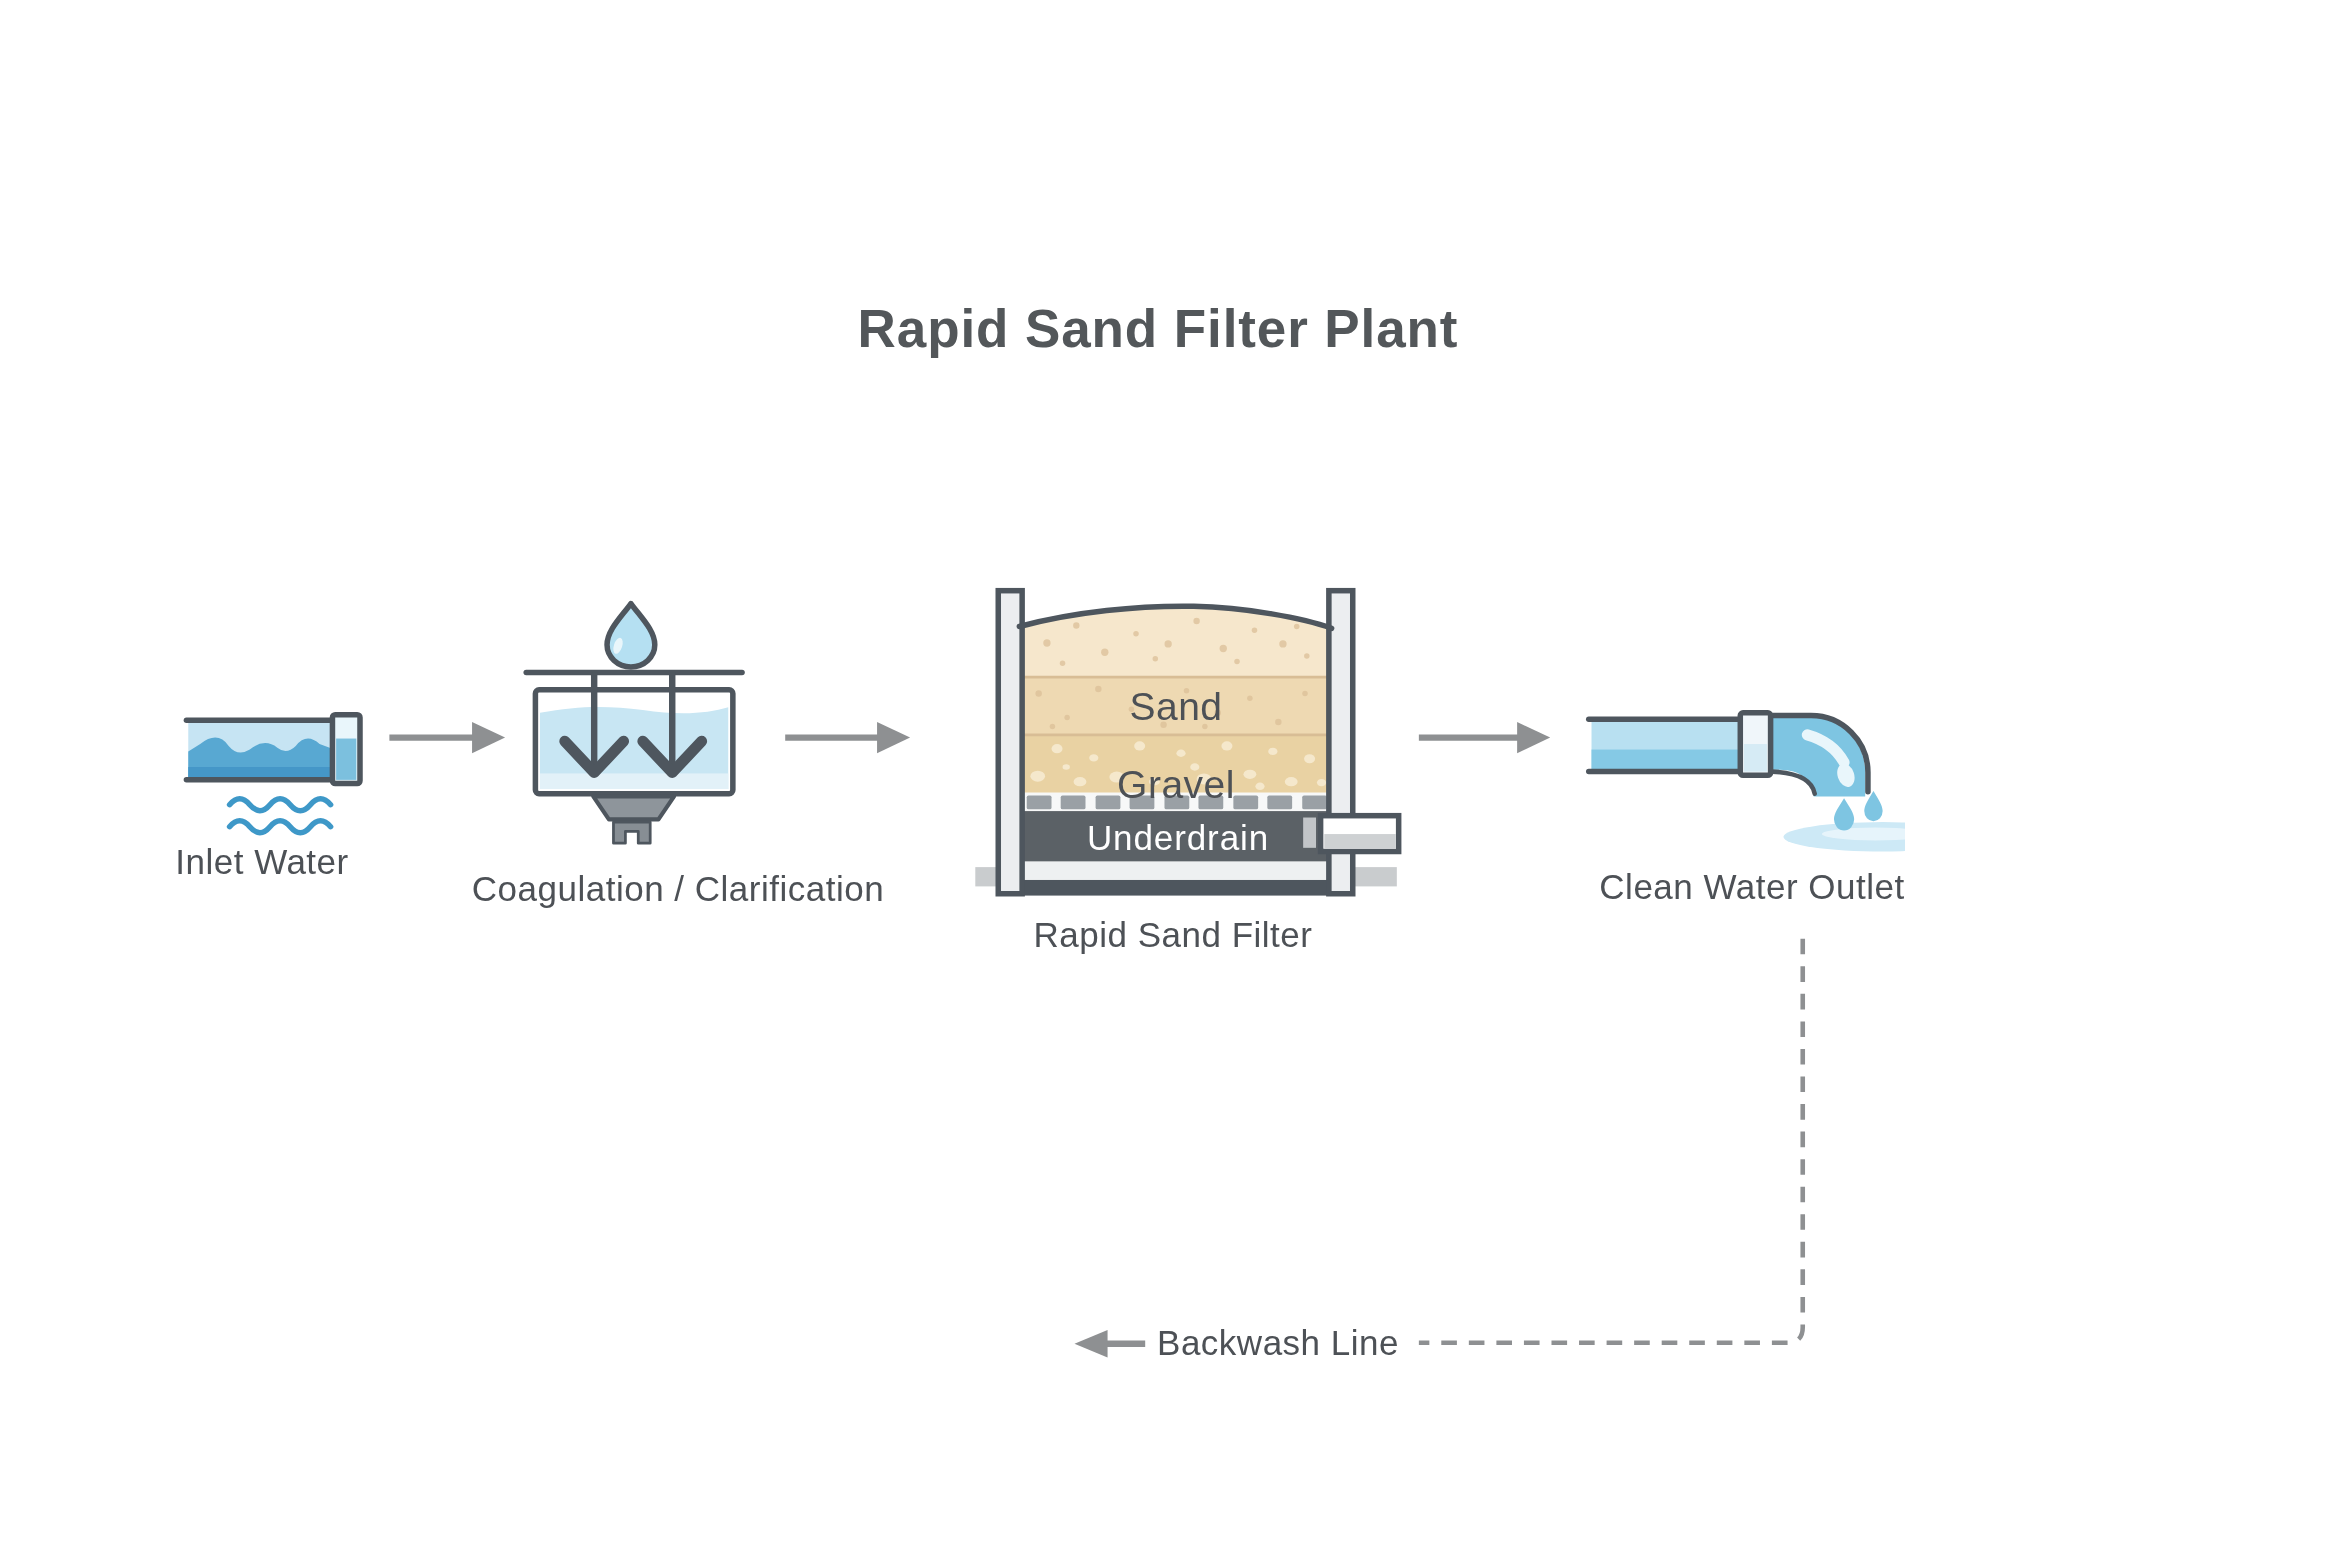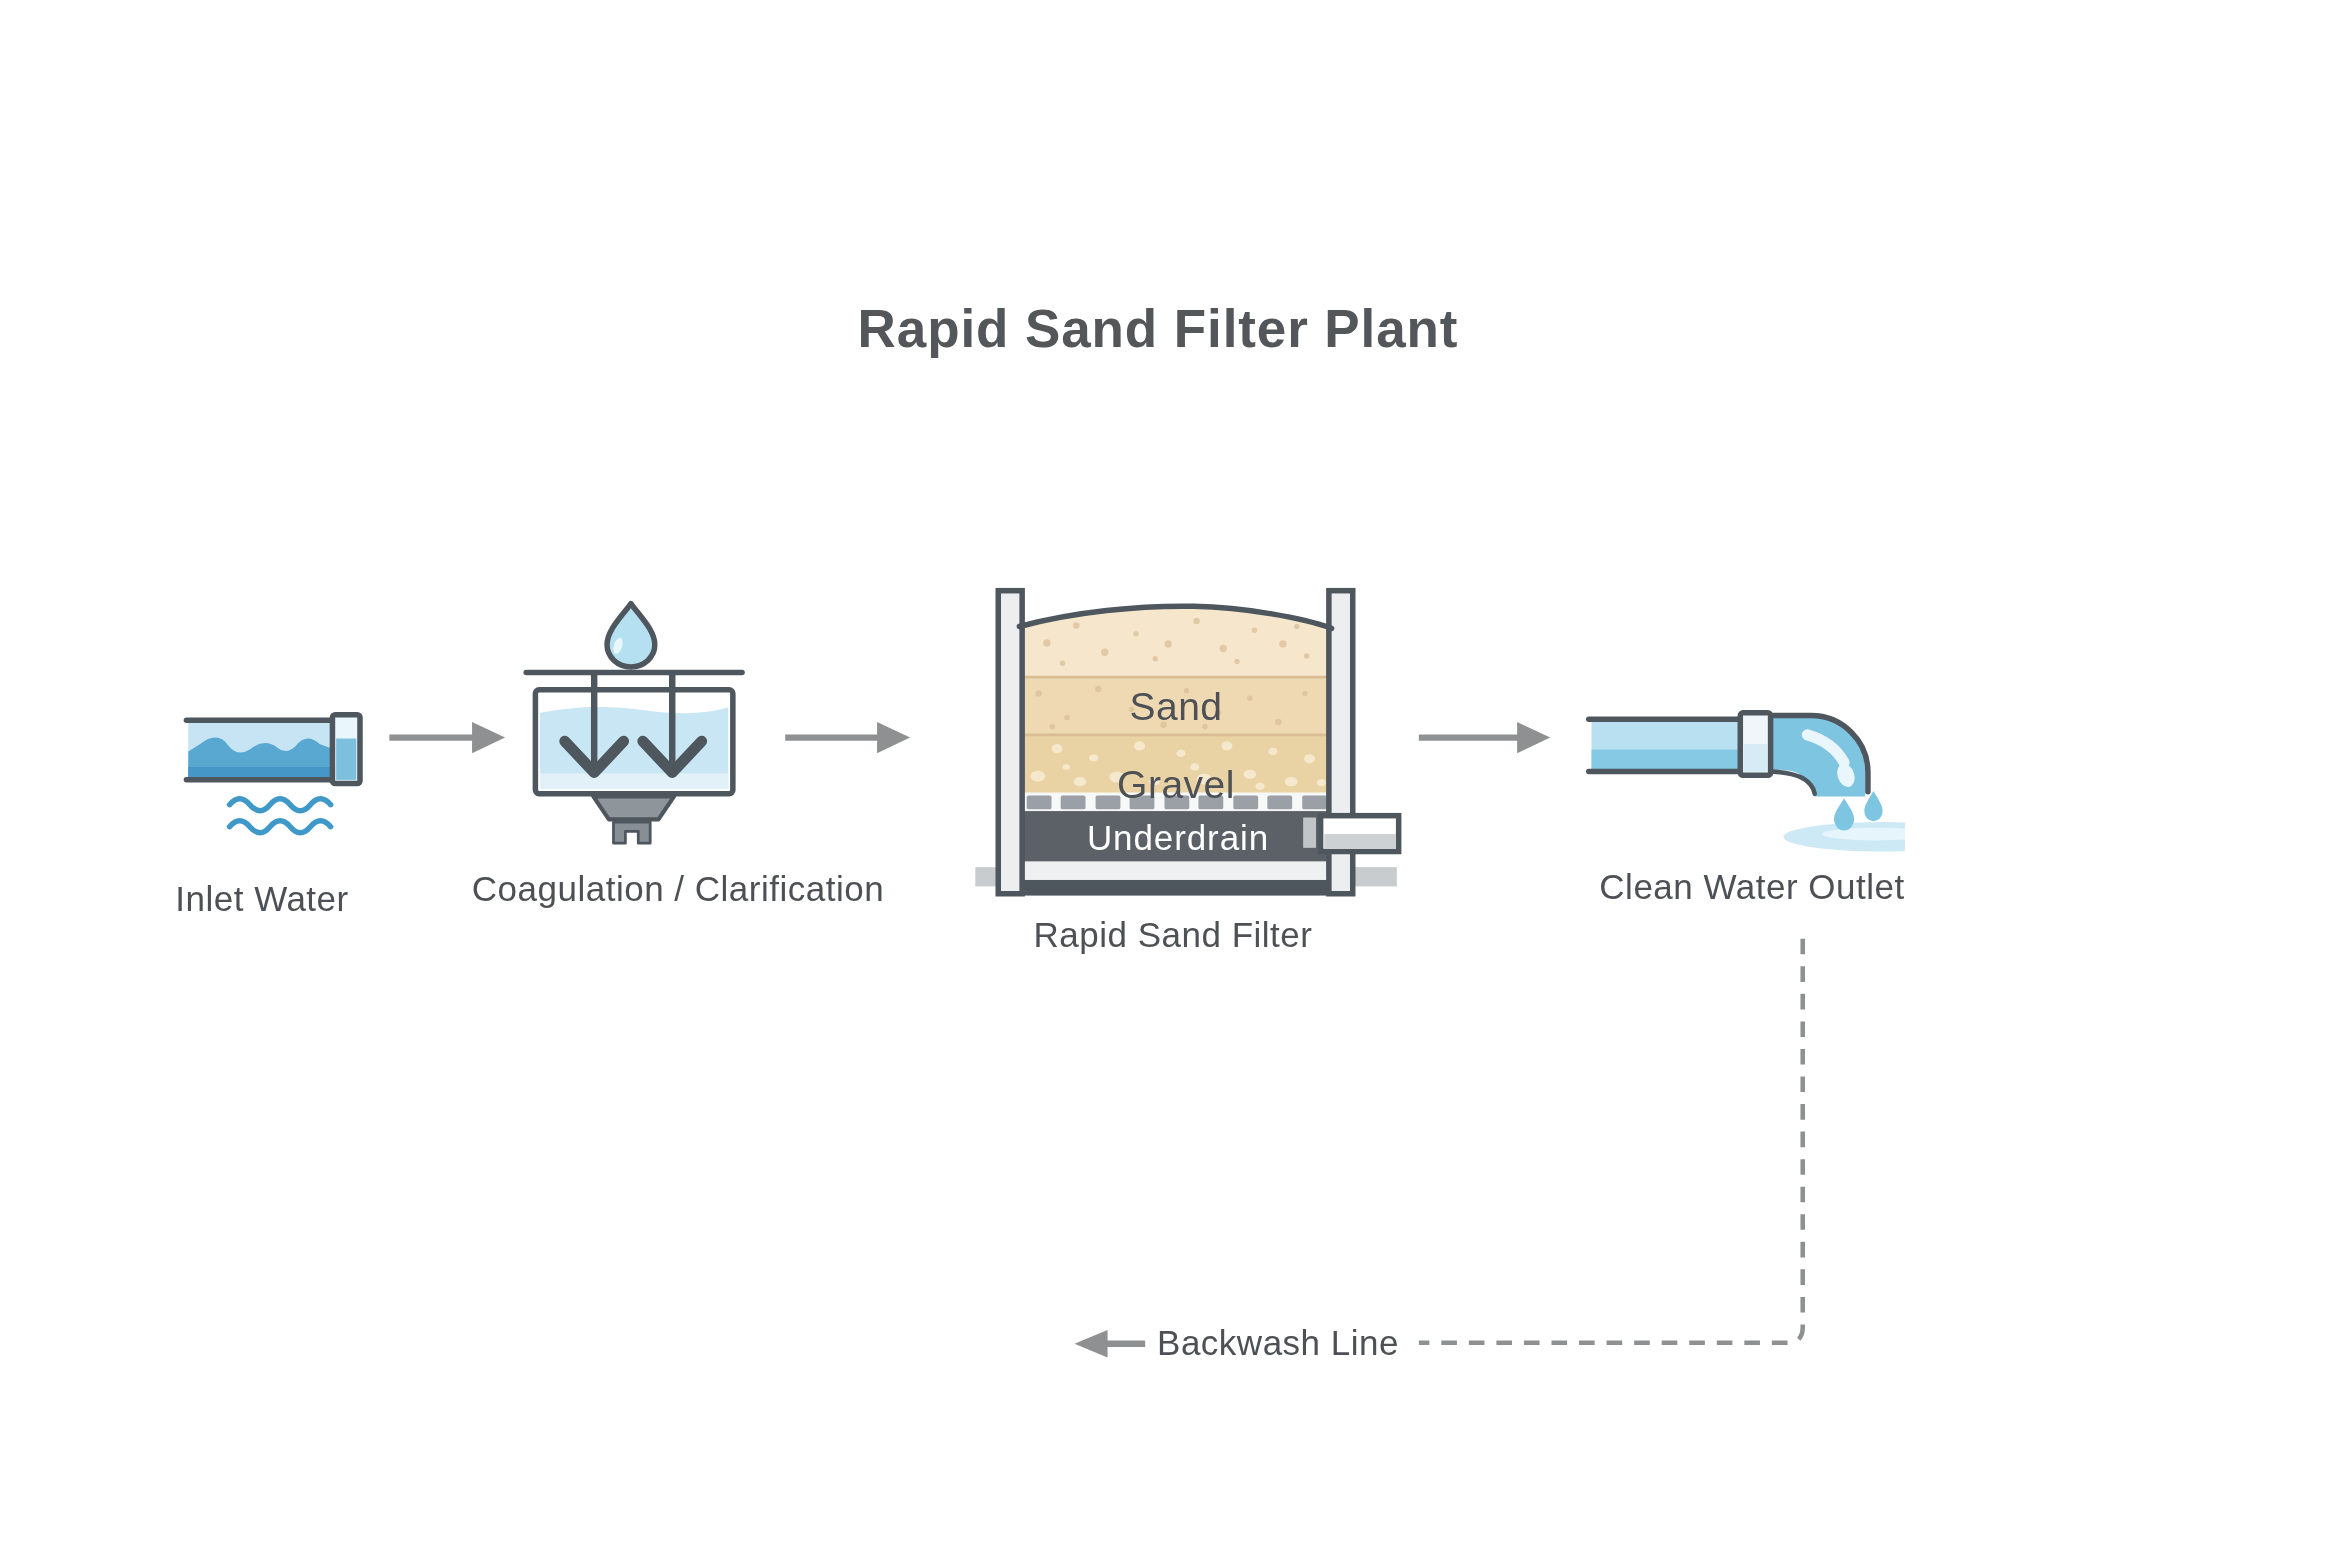--- a/index.html
+++ b/index.html
@@ -213,21 +213,21 @@
     <g>
       <path d="M1963,1022 L1963,1445 Q1963,1462 1946,1462 L1545,1462" class="s-arrow" stroke-width="5" stroke-dasharray="17 13"></path>
       <g>
         <line x1="1204" y1="1463" x2="1247" y2="1463" class="s-arrow" stroke-width="7"></line>
         <polygon points="1206,1448 1206,1478 1170,1463" class="f-arrow"></polygon>
       </g>
     </g>
   </svg>
 
   <div class="label title" style="left:1158px;top:328px;">Rapid Sand Filter Plant</div>
-  <div class="label" style="left:262px;top:899px;">Inlet Water</div>
+  <div class="label" style="left:262px;top:862px;">Inlet Water</div>
   <div class="label" style="left:646px;top:889px;margin-left:32px;">Coagulation / Clarification</div>
   <div class="label" style="left:1173px;top:935px;">Rapid Sand Filter</div>
   <div class="label" style="left:1752px;top:887px;">Clean Water Outlet</div>
   <div class="label layer-label" style="left:1176px;top:707px;text-align:right;">Sand</div>
   <div class="label layer-label" style="left:1176px;top:765px;margin-top:20px;">Gravel</div>
   <div class="label underdrain-label" style="left:1178px;top:838px;">Underdrain</div>
   <div class="label" style="left:1278px;top:1343px;">Backwash Line</div>
 </div>
 
 

